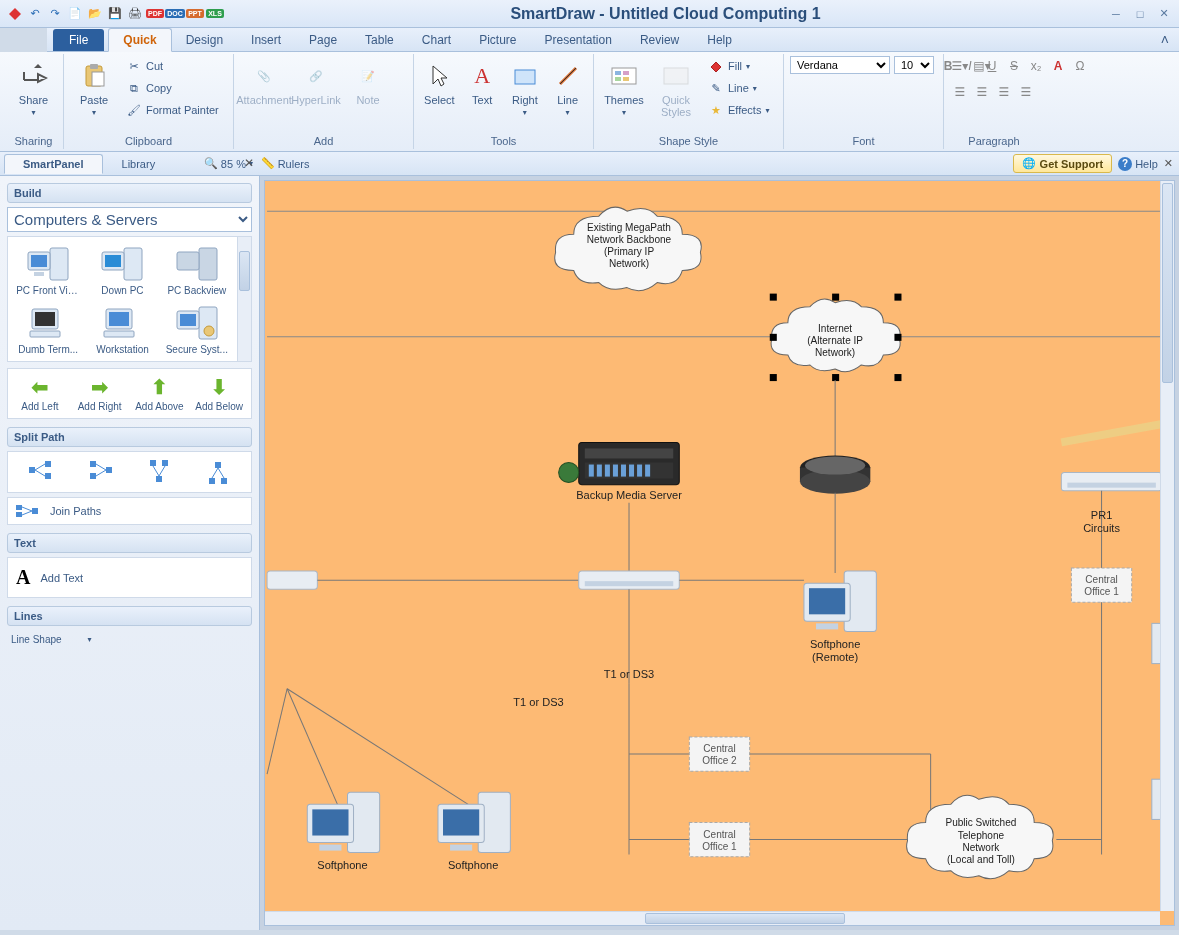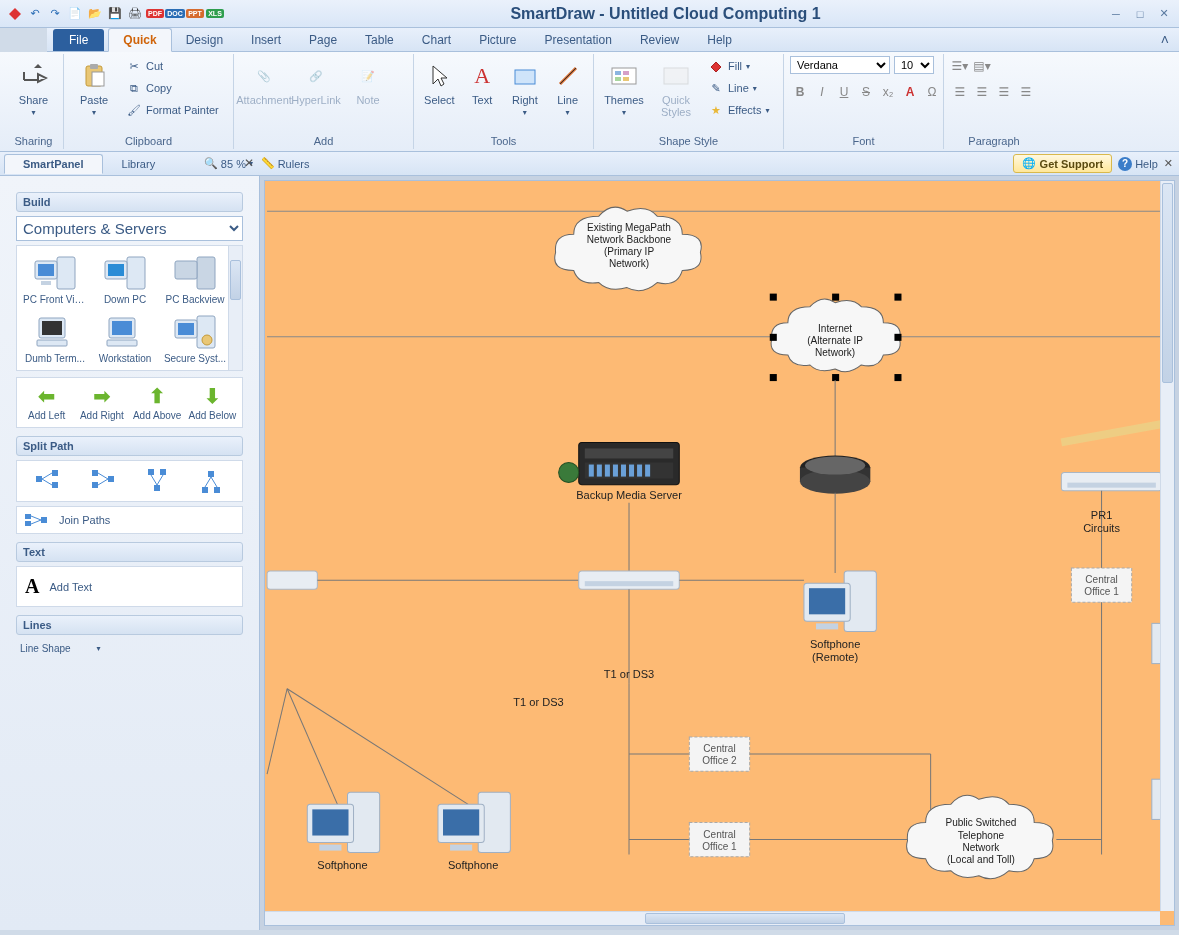--- a/index.html
+++ b/index.html
@@ -46,21 +46,21 @@
 .doctabs .toolbar { margin-left: 30px; display:flex; align-items:center; gap:8px;}
 .doctabs .toolbar .tbtn { display:flex; align-items:center; gap:3px; color:#3b5b85; cursor:pointer; font-size:11px;}
 .doctabs .rbuttons { position:absolute; right:6px; top:2px; display:flex; gap:6px; align-items:center;}
 .rbuttons .supportbtn { background: linear-gradient(#fff8df,#ffe79a); border:1px solid #d9b94c; border-radius:3px; padding:2px 8px; font-size:11px; font-weight:600; color:#5a4a10; cursor:pointer; display:flex; align-items:center; gap:4px;}
 .rbuttons .helpbtn { display:flex; align-items:center; gap:3px; color:#3b5b85; cursor:pointer; font-size:11px;}
 
 
 .main { display:flex; height: 754px; background:#c6d2e2; }
 
 
-.sidepanel { width: 260px; background: linear-gradient(#f0f4fa,#e2eaf5); border-right:1px solid #a9c0dc; overflow-y:auto; padding:16px; }
+.sidepanel { width: 260px; background: linear-gradient(#f0f4fa,#e2eaf5); border-right:1px solid #a9c0dc; overflow-y:auto; padding:7px; }
 .spgroup-title { background: linear-gradient(#eaf1fb,#d5e2f2); border:1px solid #b8cadf; border-radius:3px; padding:3px 6px; font-size:11px; color:#3b5b85; margin-bottom:4px; font-weight:600;}
 .spsubselect { width: 100%; border:1px solid #a9c0dc; font-size:15px; padding:2px; background:#fff; color:#3b5b85; margin-bottom:4px;}
 .shapegrid { display:grid; grid-template-columns: repeat(3,1fr); gap:2px; background:#fff; border:1px solid #cfdae9; padding:4px; margin-bottom:6px; position:relative;}
 .shapeitem { display:flex; flex-direction:column; align-items:center; gap:0; cursor:pointer; padding:2px;}
 .shapeitem .sico { width:48px; height:42px; display:flex;align-items:center;justify-content:center;}
 .shapeitem .slabel { font-size:10px; color:#3b5b85; text-align:center; white-space:nowrap; overflow:hidden; text-overflow:ellipsis; width:64px;}
 .scrollbar { position:absolute; right:0; top:0; bottom:0; width:14px; background:#e8eef7; border-left:1px solid #cfdae9;}
 .scrollbar .thumb { position:absolute; left:1px; right:1px; top:14px; height:40px; background:linear-gradient(#dbe6f4,#c2d2e6); border:1px solid #a9c0dc; border-radius:2px;}
 .addgrid { display:grid; grid-template-columns: repeat(4,1fr); background:#fff; border:1px solid #cfdae9; padding:6px 2px; margin-bottom:8px;}
 .additem { display:flex; flex-direction:column; align-items:center; gap:2px; cursor:pointer;}
@@ -283,21 +283,21 @@
             <span class="sico" style="color:#e9b838">★</span>
             <span>Effects</span> 
             <span style="font-size:8px">▾</span>
           </div>
       </div>
     </div>
     <div class="label">Shape Style</div>
   </div>
 
   <div class="rgroup" style="width:160px">
-    <div class="body" style="flex-direction:column;">
+    <div class="body" style="flex-direction:row;">
       <div class="fontbox">
         <select style="width:100px"><option>Verdana</option></select>
         <select style="width:40px"><option>10</option></select>
       </div>
       <div class="fmtbtns">
         <span class="fb">
             <b>B</b>
           </span>
         <span class="fb">
             <i>I</i>

